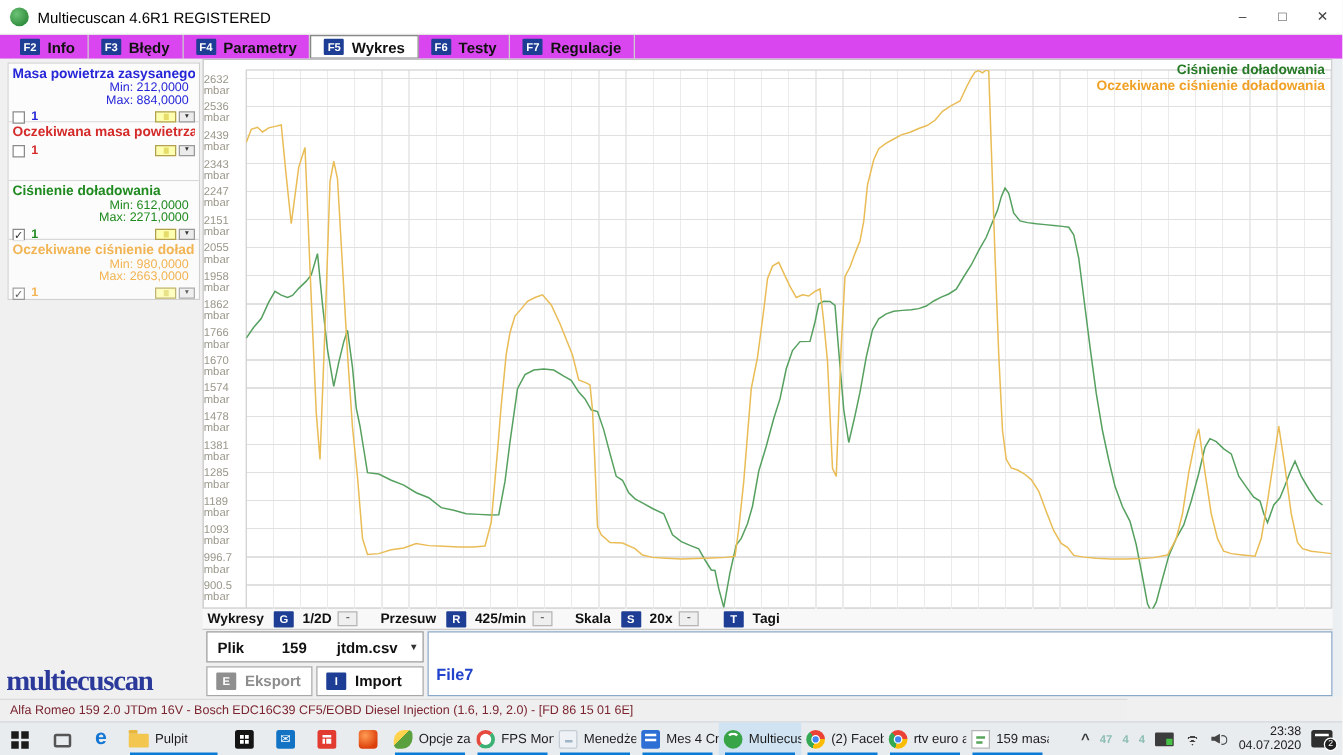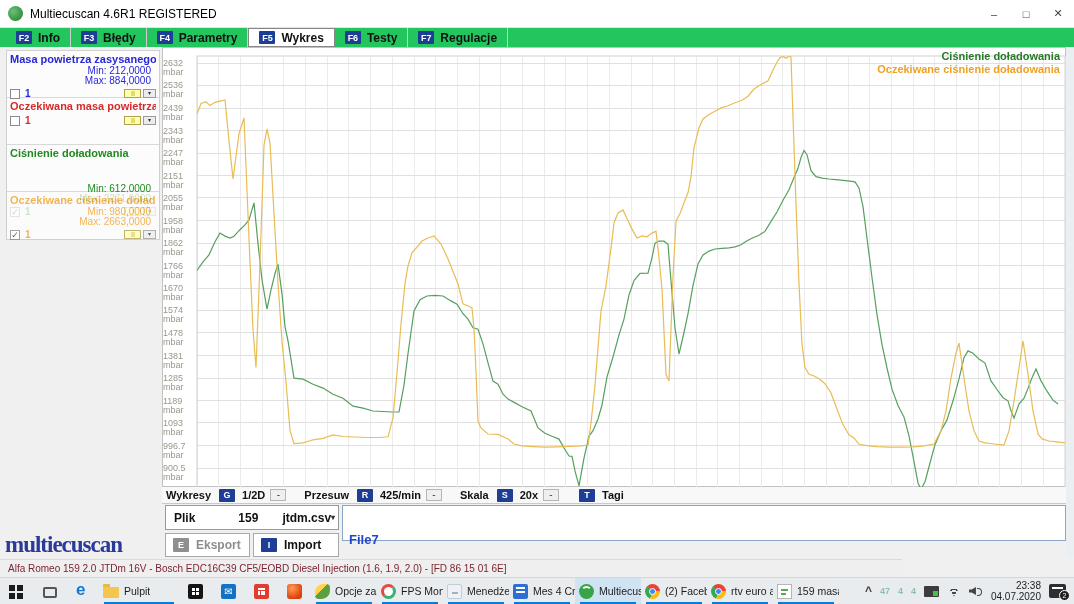--- a/index.html
+++ b/index.html
@@ -5,21 +5,21 @@
   *{margin:0;padding:0;box-sizing:border-box}
   html,body{width:1074px;height:604px;overflow:hidden}
   body{position:relative;font-family:"Liberation Sans",sans-serif;background:#f0f0f0;color:#111}
   
   .titlebar{position:absolute;left:0;top:0;width:1074px;height:28px;background:#fff;display:flex;align-items:center;padding-left:8px;border-bottom:1px solid #e3e3e3}
   .appicon{width:15px;height:15px;border-radius:50%;background:radial-gradient(circle at 35% 35%,#6cc276,#2f8d3c 75%);margin-right:7px;flex:none}
   .wtitle{font-size:12px;color:#000}
   .wbtns{margin-left:auto;display:flex;height:28px}
   .wbtn{width:32px;display:grid;place-items:center;font-size:11px;color:#444}
   
-  .tabbar{position:absolute;left:0;top:28px;width:1074px;height:19px;display:flex;align-items:stretch;background:#22c55e;padding-left:6px}
+  .tabbar{position:absolute;left:0;top:28px;width:1074px;height:19px;display:flex;align-items:stretch;background:#d946ef;padding-left:6px}
   .tab{display:flex;align-items:center;padding:0 10px;border-right:1px solid #cdcdcd;font-size:12px;font-weight:700;color:#111}
   .tab.sel{background:#fff;border:1px solid #878787}
   .fkey{display:inline-grid;place-items:center;width:16px;height:13px;background:#1d3e94;color:#fff;font-size:9px;font-weight:700;border-radius:1px;margin-right:6px}
   
   .side{position:absolute;left:0;top:47px;width:162px;height:513px;background:#f0f0f0}
   .chans{position:absolute;left:6px;top:3px;width:154px;border:1px solid #d0d0d0;background:#fbfbfb}
   .chan{border-bottom:1px solid #d8d8d8;padding:2px 3px 1px 3px;height:47px;background:#fcfcfc}
   .chan:last-child{border-bottom:none}
   .chan.faded{opacity:.78}
   .chan-title{font-size:11px;font-weight:700;line-height:13px;white-space:nowrap;overflow:hidden}
@@ -36,27 +36,27 @@
   .ylab{position:absolute;left:0;width:31px;text-align:left;font-size:9px;color:#9a978a;line-height:9px}
   .legend{position:absolute;right:5px;top:2px;text-align:right;font-size:11px;font-weight:700;line-height:13px}
   .rightstrip{position:absolute;left:1066px;top:47px;width:8px;height:510px;background:#eceff1}
   
   .ctlrow{position:absolute;left:162px;top:487px;width:904px;height:17px;background:#f8f8f8;border-bottom:1px solid #c9c9c9;display:flex;align-items:center;padding-left:4px}
   .ctl-lbl{font-size:11px;font-weight:700;margin-right:6px}
   .ctl-val{font-size:11px;font-weight:700;margin:0 5px}
   .ctl-minus{width:16px;height:12px;border:1px solid #b5b5b5;background:#efefef;font-size:10px;line-height:10px;text-align:center;color:#444;margin-right:18px}
   
   .plikbox{position:absolute;left:165px;top:505px;width:174px;height:25px;border:1px solid #9a9a9a;background:#fff;display:flex;align-items:center;font-size:12px;font-weight:700}
-  .plik-l{margin-left:8px}.plik-n{margin-left:43px}.plik-f{margin-left:24px}
+  .plik-l{margin-left:8px}.plik-n{margin-left:30px}.plik-f{margin-left:24px}
   .plik-dd{margin-left:auto;margin-right:5px;font-size:8px;color:#333}
   .btn{position:absolute;top:533px;height:24px;border:1px solid #a8a8a8;background:#fff;display:flex;align-items:center;padding-left:7px;gap:7px;font-size:12px;font-weight:700}
   .btn .bk{display:inline-grid;place-items:center;width:16px;height:14px;color:#fff;font-size:9px;font-weight:700;border-radius:1px}
   .eksport{left:165px;width:85px;color:#8d8d8d}.eksport .bk{background:#8f8f8f}
   .import{left:253px;width:86px;color:#111}.import .bk{background:#1d3e94}
-  .file7{position:absolute;left:342px;top:505px;width:724px;height:36px;border:1px solid #8aa6c8;background:#fff}
+  .file7{position:absolute;left:342px;top:505px;width:724px;height:52px;border:1px solid #8aa6c8;background:#fff}
   .file7 span{position:absolute;left:6px;top:26px;font-size:13px;font-weight:700;color:#2244cc}
   
   .status{position:absolute;left:0;top:559px;width:902px;height:18px;background:#efefef;border-top:1px solid #dadada;display:flex;align-items:center;gap:20px;padding-left:8px;font-size:10px;white-space:nowrap}
   .st-veh{color:#7b2430}
   .st-warn{color:#ff1414;font-weight:700}
   
   .taskbar{position:absolute;left:0;top:577px;width:1074px;height:27px;background:#e9ecef;border-top:1px solid #d5d8db;display:flex;align-items:stretch}
   .tb-item{display:flex;align-items:center;justify-content:center;position:relative;flex:none}
   .tb-item.iconly{width:33px}
   .tb-item.labeled{width:66px;justify-content:flex-start;padding-left:4px;gap:5px}
@@ -177,21 +177,21 @@
         <div class="chan-title" style="color: rgb(212, 42, 42);">Oczekiwana masa powietrza</div>
         <div class="chan-row">
           <span class="cb"></span>
           <span class="chan-num" style="color: rgb(212, 42, 42);">1</span>
           <span class="ybtn"></span>
           <span class="ddbtn">▾</span>
         </div>
       </div>
       <div class="chan">
         <div class="chan-title" style="color: rgb(31, 138, 31);">Ciśnienie doładowania</div>
-        <div class="chan-mm" style="color: rgb(31, 138, 31); margin-top: 24px;">
+        <div class="chan-mm" style="color: rgb(31, 138, 31);">
           <div>Min: 612,0000</div>
           <div>Max: 2271,0000</div>
         </div>
         <div class="chan-row">
           <span class="cb">✓</span>
           <span class="chan-num" style="color: rgb(31, 138, 31);">1</span>
           <span class="ybtn"></span>
           <span class="ddbtn">▾</span>
         </div>
       </div>

